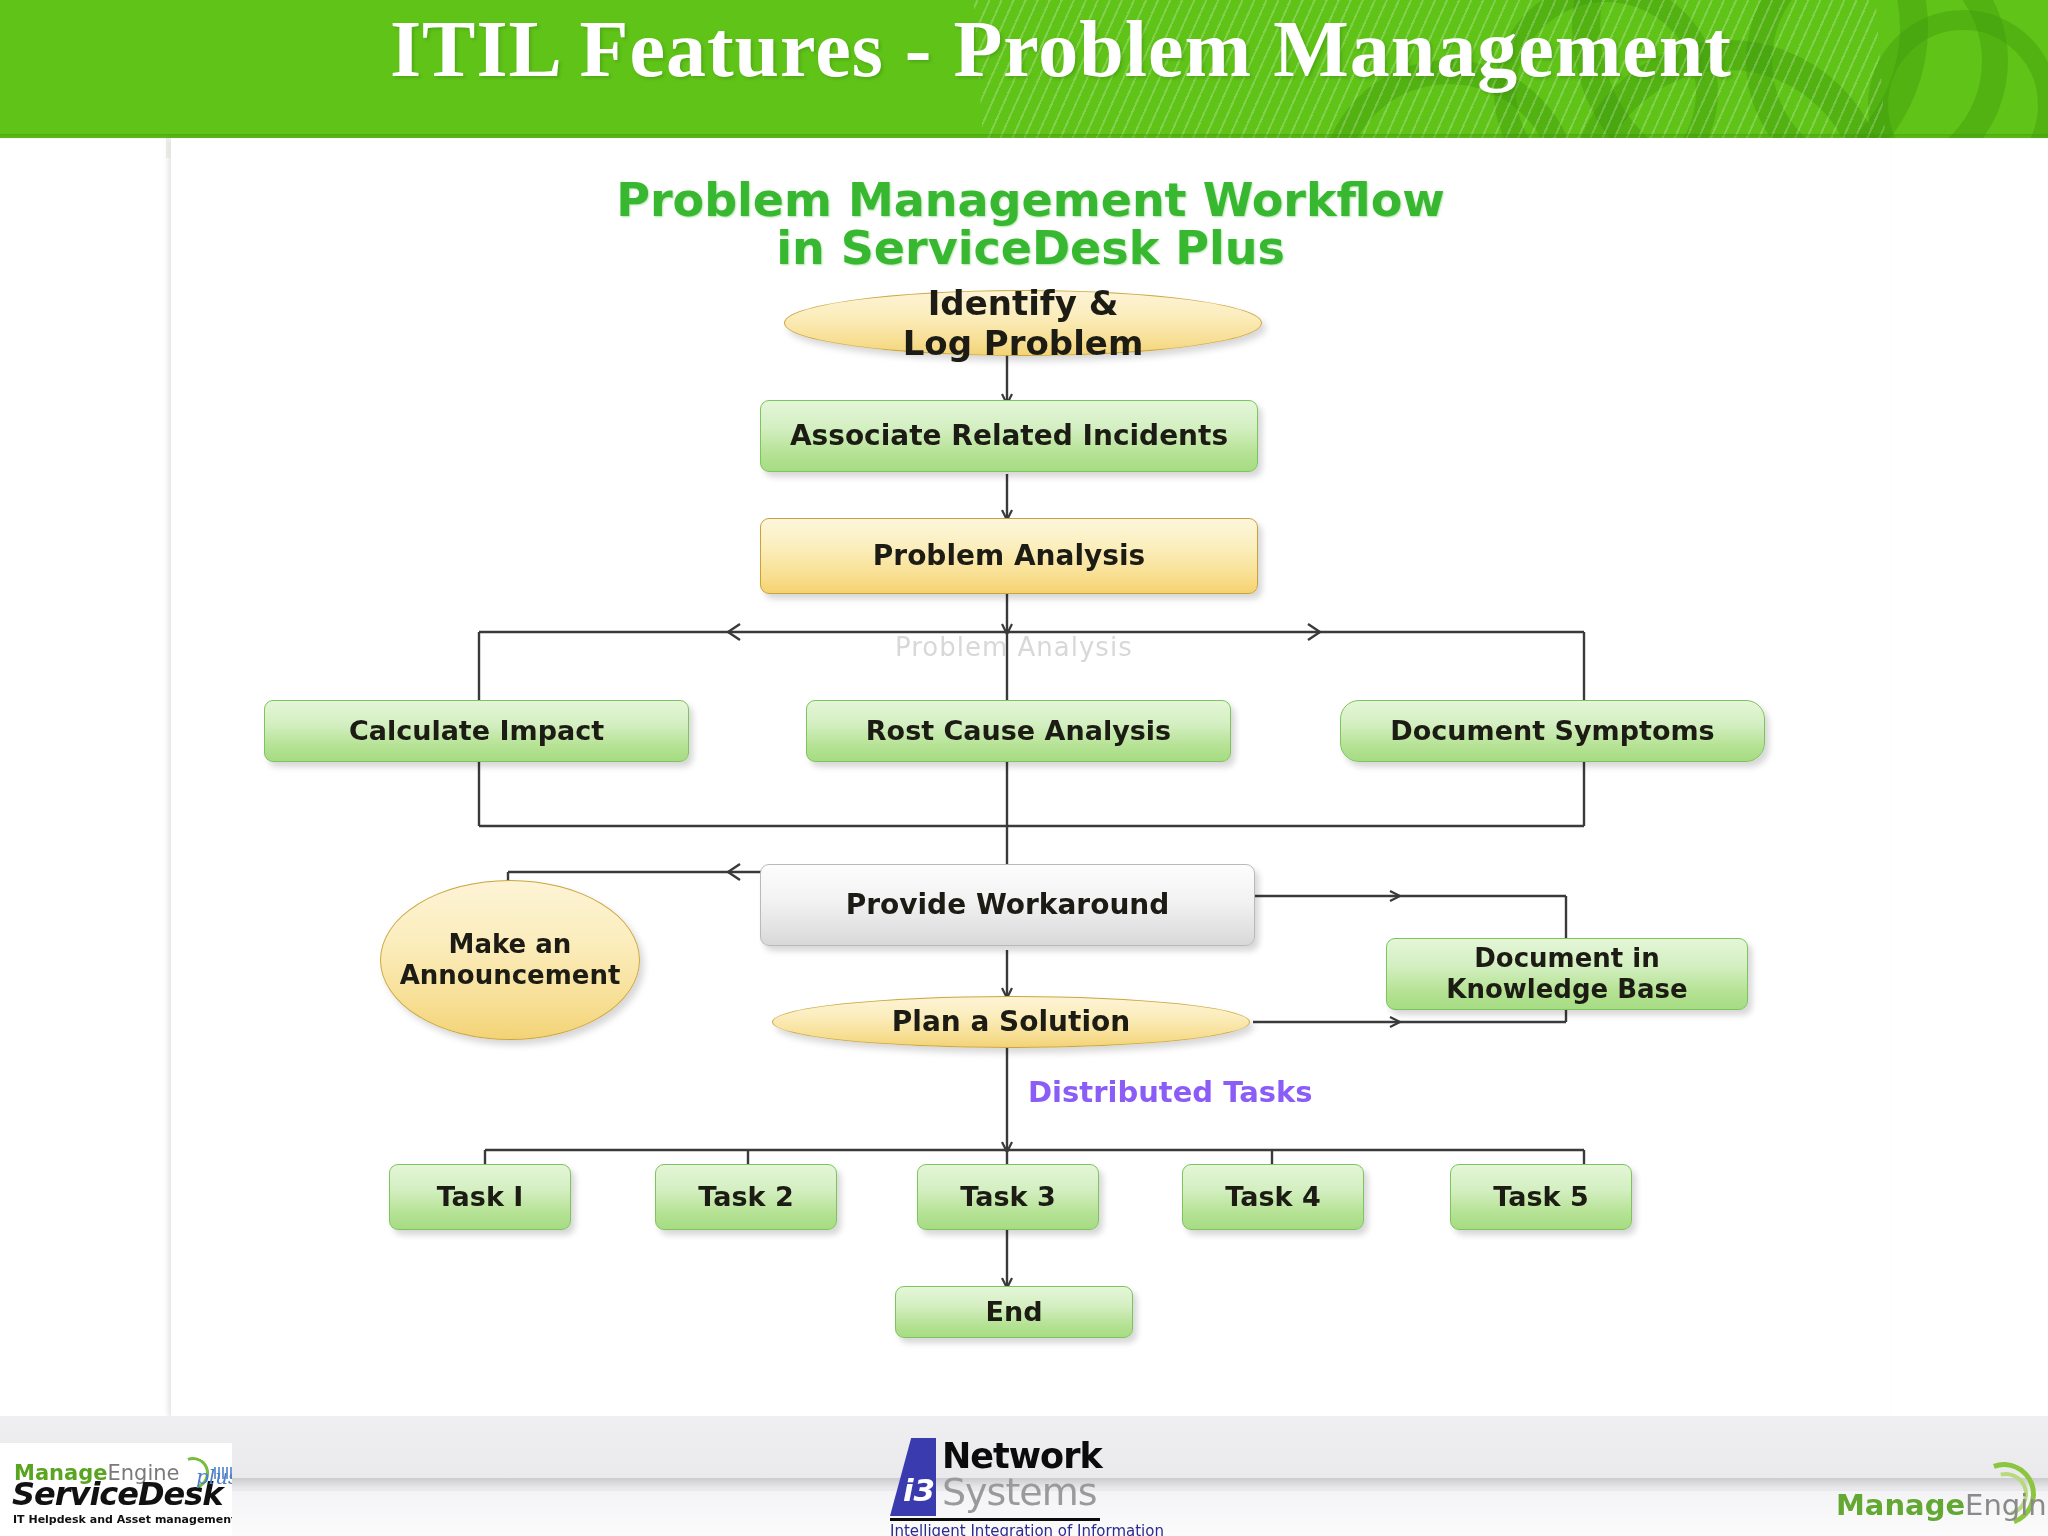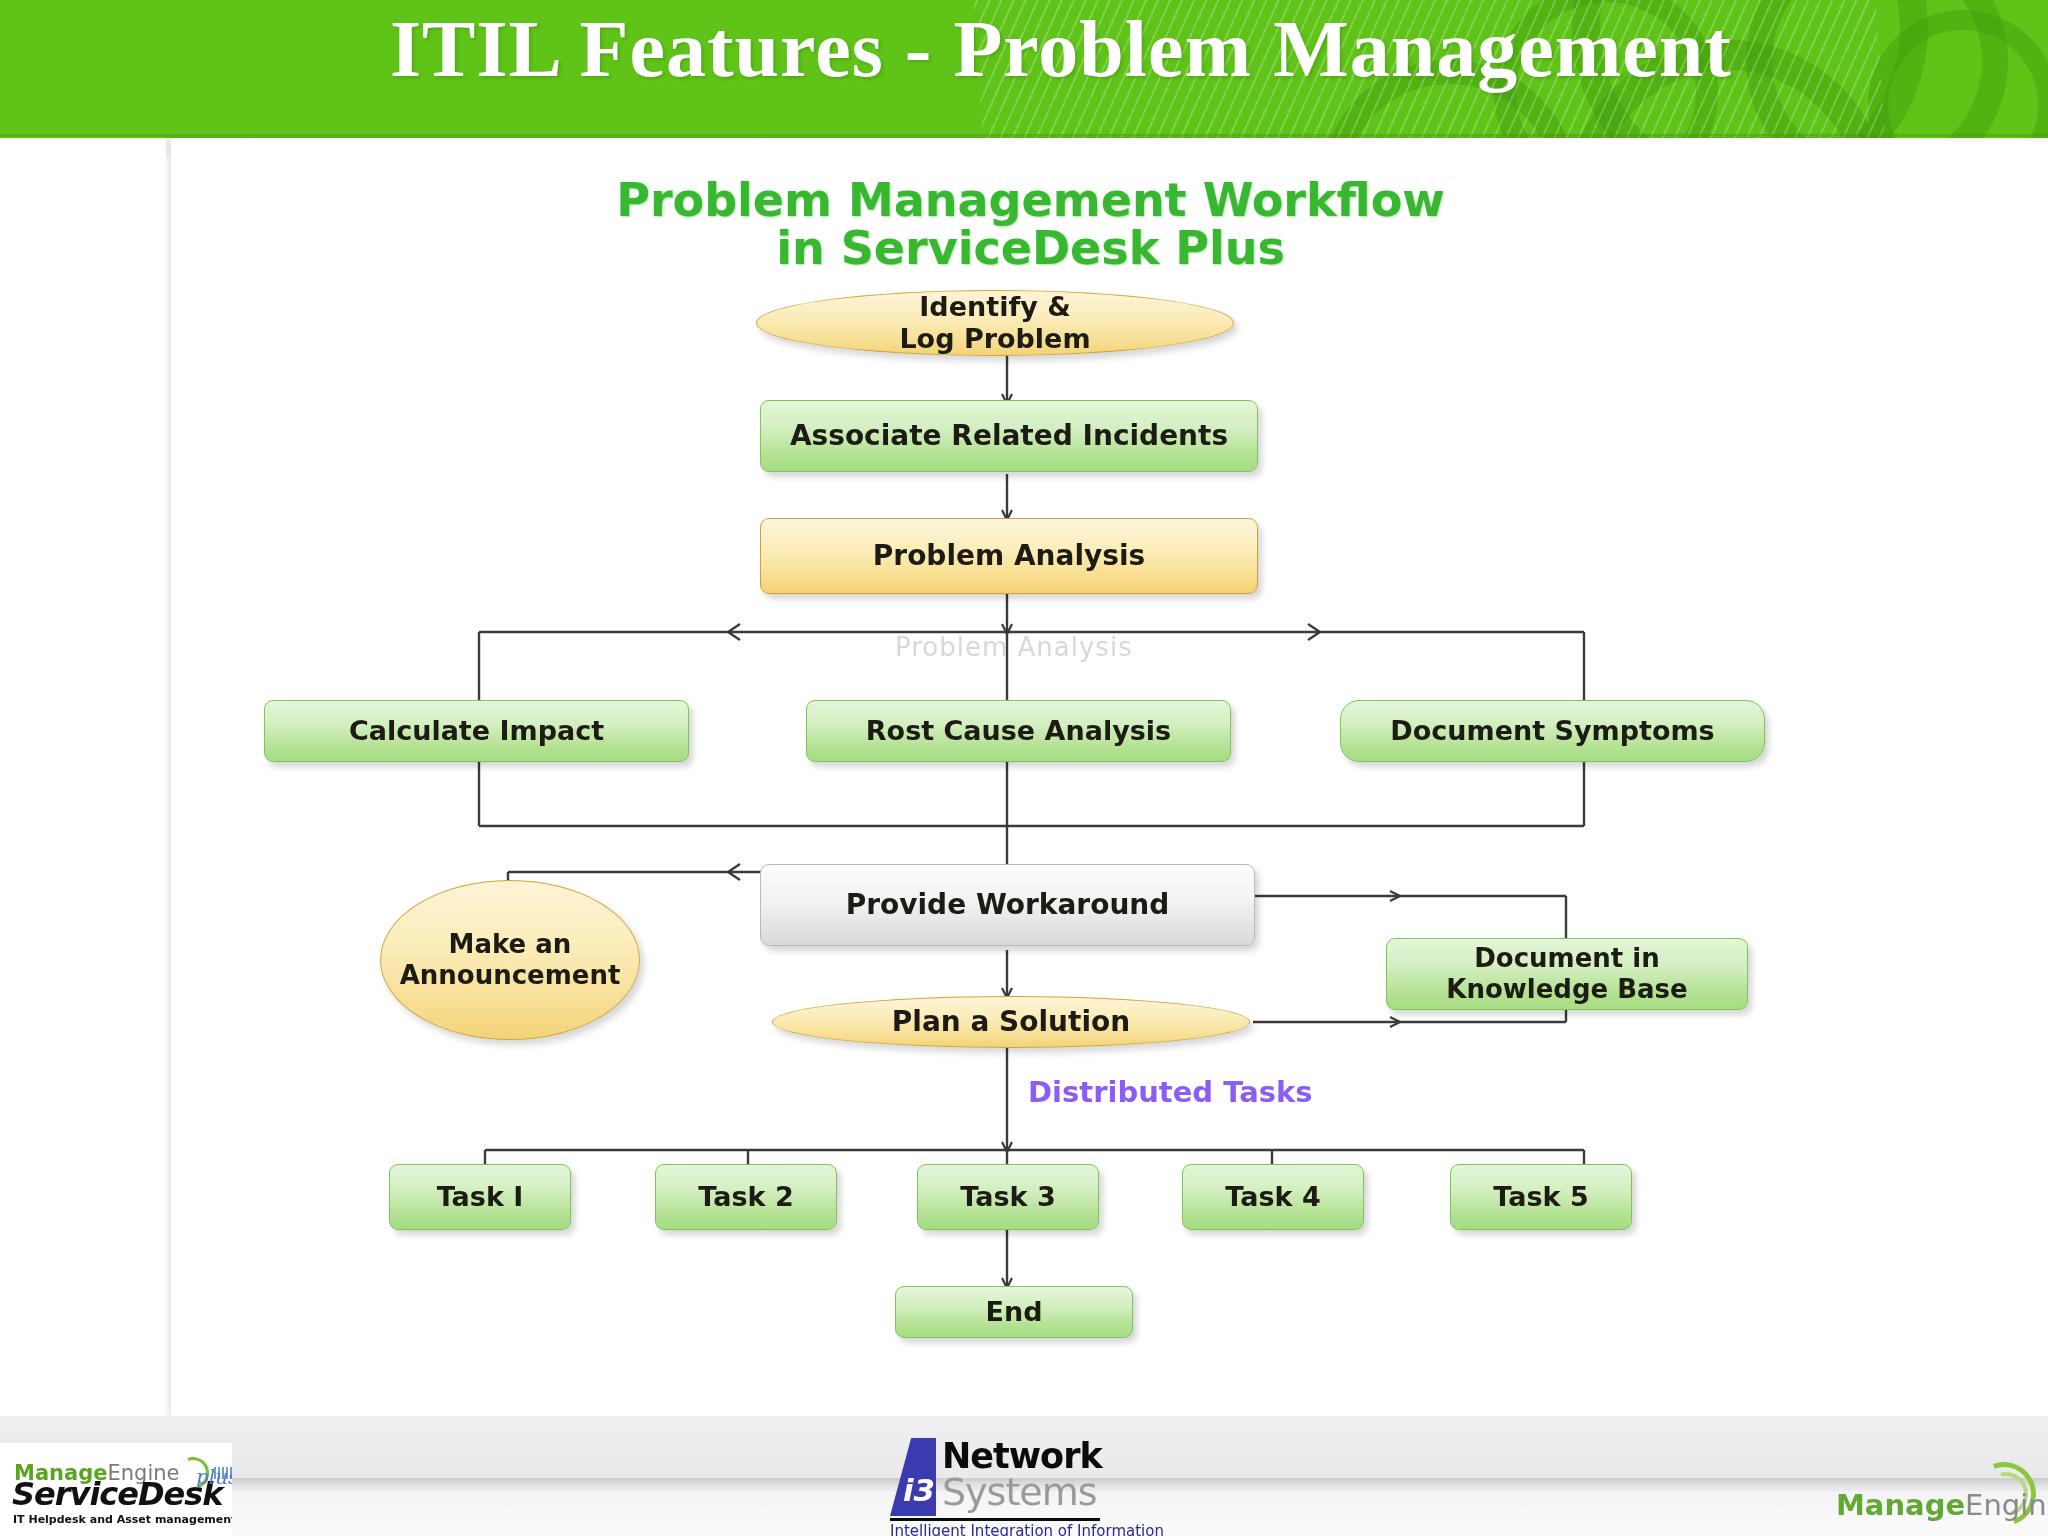--- a/index.html
+++ b/index.html
@@ -280,21 +280,21 @@
     <path d="M485,1150 L485,1166"></path>
     <path d="M748,1150 L748,1166"></path>
     <path d="M1007,1150 L1007,1166"></path>
     <path d="M1272,1150 L1272,1166"></path>
     <path d="M1584,1150 L1584,1166"></path>
 
     <path d="M1007,1226 L1007,1288" marker-end="url(#ah)"></path>
   </g>
 </svg>
 
-<div class="node ell" style="left:756px;top:290px;width:478px;height:66px;font-size:27px;">
+<div class="node ell" style="left:784px;top:290px;width:478px;height:66px;font-size:34px;">
   <span class="lbl">
     <span>Identify &amp;</span><br>
     <span>Log Problem</span>
   </span>
 </div>
 
 <div class="node rect green" style="left:760px;top:400px;width:498px;height:72px;font-size:28px;">
   <span class="lbl">Associate Related Incidents</span>
 </div>
 

